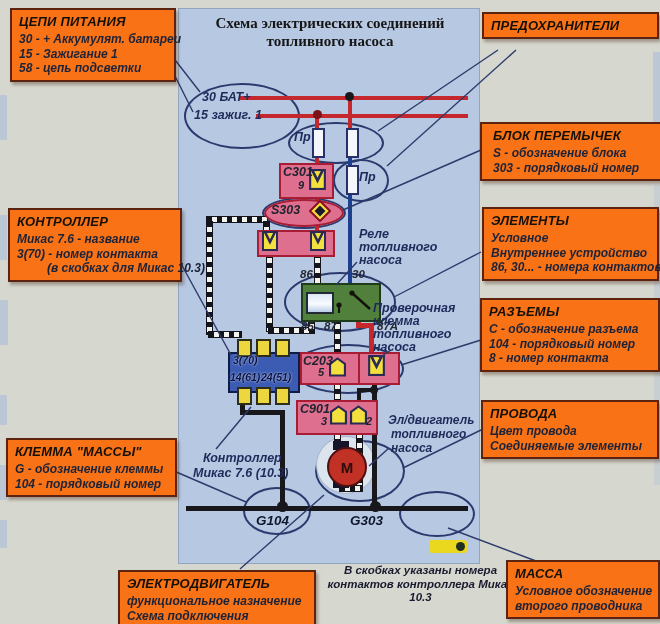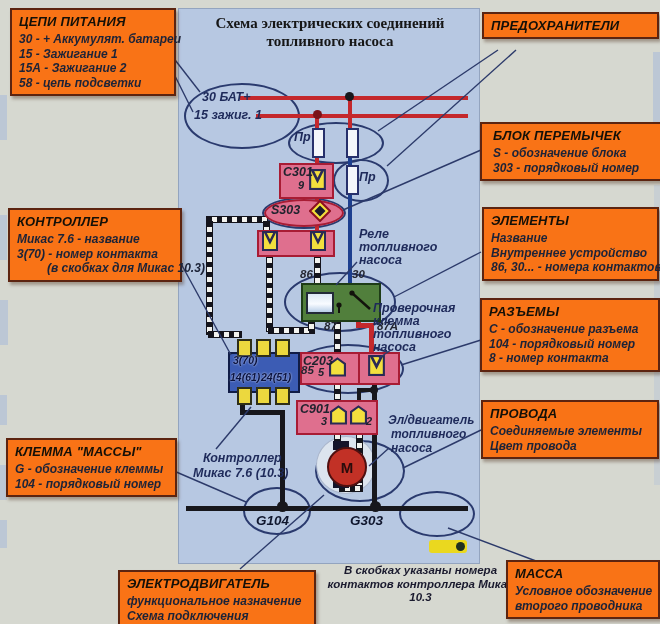--- a/index.html
+++ b/index.html
@@ -172,21 +172,21 @@
   <div id="relay"></div>
   <div id="coil"></div>
   <div class="sym" style="left:334px;top:287px;">
     <svg width="42" height="28" viewBox="0 0 42 28">
         <circle cx="18" cy="6" r="2.6" fill="#13130c"></circle>
         <circle cx="5" cy="18" r="2.6" fill="#13130c"></circle>
         <line x1="18" y1="6" x2="36" y2="22" stroke="#13130c" stroke-width="2.4"></line>
         <line x1="5" y1="18" x2="5" y2="26" stroke="#13130c" stroke-width="2"></line>
       </svg>
   </div>
-  <div class="lbl pn" style="left:301px;top:320px;margin-top:44px;">85</div>
+  <div class="lbl pn" style="left:301px;top:320px;">85</div>
   <div class="lbl pn" style="left:324px;top:320px;">87</div>
   <div class="lbl pn" style="left:377px;top:320px;">87А</div>
   <div class="lbl" style="left:359px;top:227px;">Реле</div>
   <div class="lbl" style="left:359px;top:240px;">топливного</div>
   <div class="lbl" style="left:359px;top:253px;">насоса</div>
 
   <div class="lbl" style="left:373px;top:301px;">Проверочная</div>
   <div class="lbl" style="left:373px;top:314px;">клемма</div>
   <div class="lbl" style="left:373px;top:327px;">топливного</div>
   <div class="lbl" style="left:373px;top:340px;">насоса</div>
@@ -293,52 +293,51 @@
 
   <div id="note">
     <div>В скобках указаны номера</div>
     <div>контактов контроллера Микас 10.3</div>
   </div>
 
   <div class="co" style="left:10px;top:8px;width:148px;">
     <h3>ЦЕПИ ПИТАНИЯ</h3>
     <div class="ln">30 - + Аккумулят. батареи</div>
     <div class="ln">15 - Зажигание 1</div>
-    <div class="ln">15А - Зажигание 2</div>
     <div class="ln">58 - цепь подсветки</div>
   </div>
 
   <div class="co" style="left:482px;top:12px;width:159px;">
     <h3 style="margin:0;">ПРЕДОХРАНИТЕЛИ</h3>
   </div>
 
   <div class="co" style="left:480px;top:122px;width:161px;padding-left:11px;">
     <h3>БЛОК ПЕРЕМЫЧЕК</h3>
     <div class="ln">S - обозначение блока</div>
     <div class="ln">303 - порядковый номер</div>
   </div>
 
   <div class="co" style="left:482px;top:207px;width:159px;">
     <h3>ЭЛЕМЕНТЫ</h3>
-    <div class="ln">Название</div>
+    <div class="ln">Условное</div>
     <div class="ln">Внутреннее устройство</div>
     <div class="ln">86, 30... - номера контактов</div>
   </div>
 
   <div class="co" style="left:480px;top:298px;width:162px;">
     <h3>РАЗЪЕМЫ</h3>
     <div class="ln">С - обозначение разъема</div>
     <div class="ln">104 - порядковый номер</div>
     <div class="ln">8 - номер контакта</div>
   </div>
 
   <div class="co" style="left:481px;top:400px;width:160px;">
     <h3>ПРОВОДА</h3>
+    <div class="ln">Цвет провода</div>
     <div class="ln">Соединяемые элементы</div>
-    <div class="ln">Цвет провода</div>
   </div>
 
   <div class="co" style="left:506px;top:560px;width:136px;">
     <h3>МАССА</h3>
     <div class="ln">Условное обозначение</div>
     <div class="ln">второго проводника</div>
   </div>
 
   <div class="co" style="left:8px;top:208px;width:156px;">
     <h3>КОНТРОЛЛЕР</h3>

